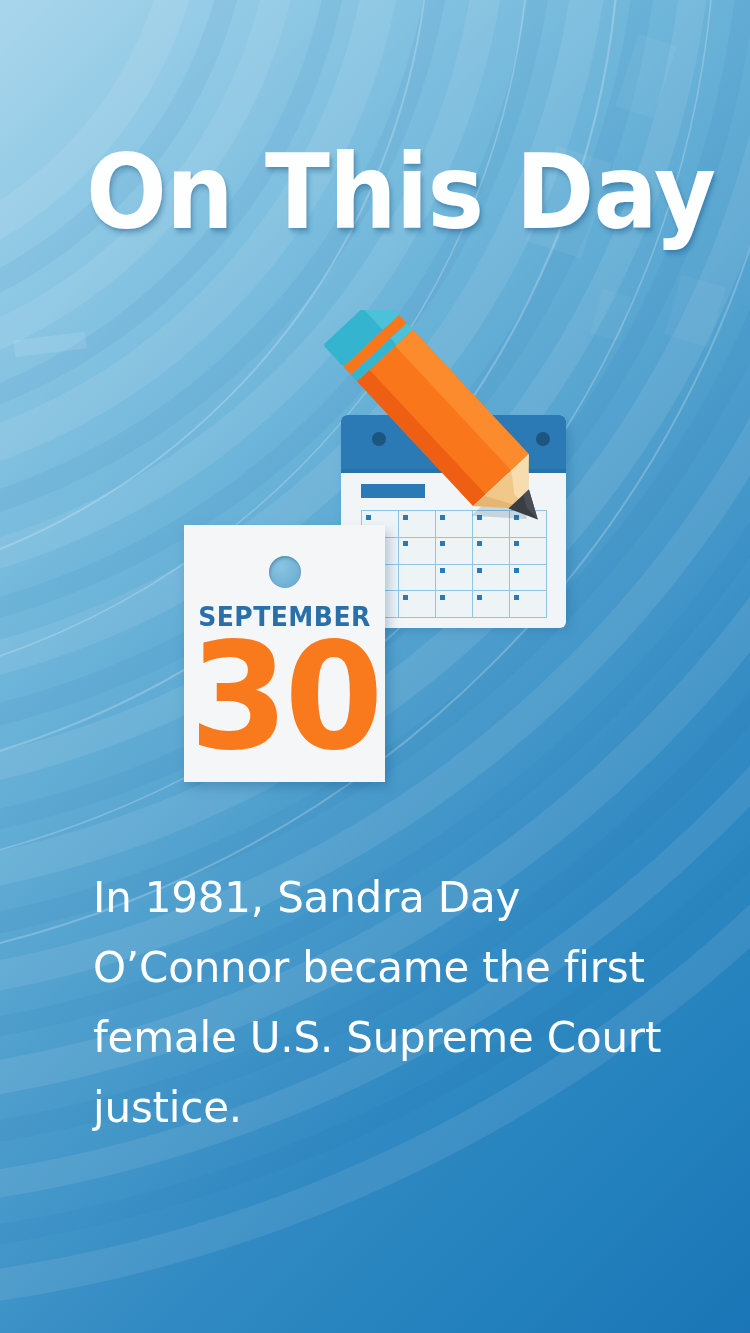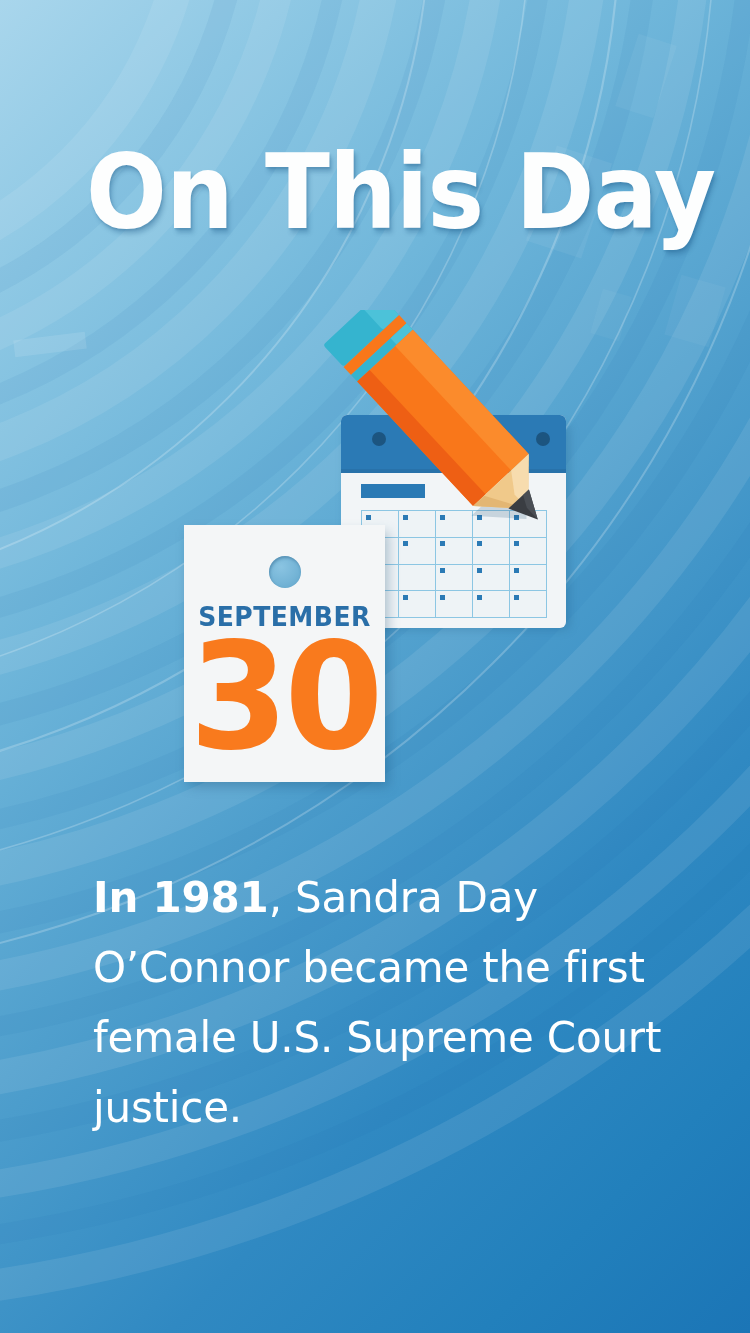--- a/index.html
+++ b/index.html
@@ -148,21 +148,21 @@
     position:absolute;
     left:93px; top:863px;
     width:580px;
     font-family:"DejaVu Sans", sans-serif;
     font-weight:400;
     font-size:42px;
     line-height:70px;
     color:#ffffff;
     letter-spacing:-0.2px;
   }
-  #body-copy .bold { font-weight:700; }
+  #body-copy .bold { font-weight:400; }
 </style>
 </head>
 <body>
 
 <div id="stage">
 
   <div class="arcs">
     <svg viewBox="0 0 750 1333" preserveAspectRatio="none" aria-hidden="true">
       <defs>
         <clipPath id="clipstage">

